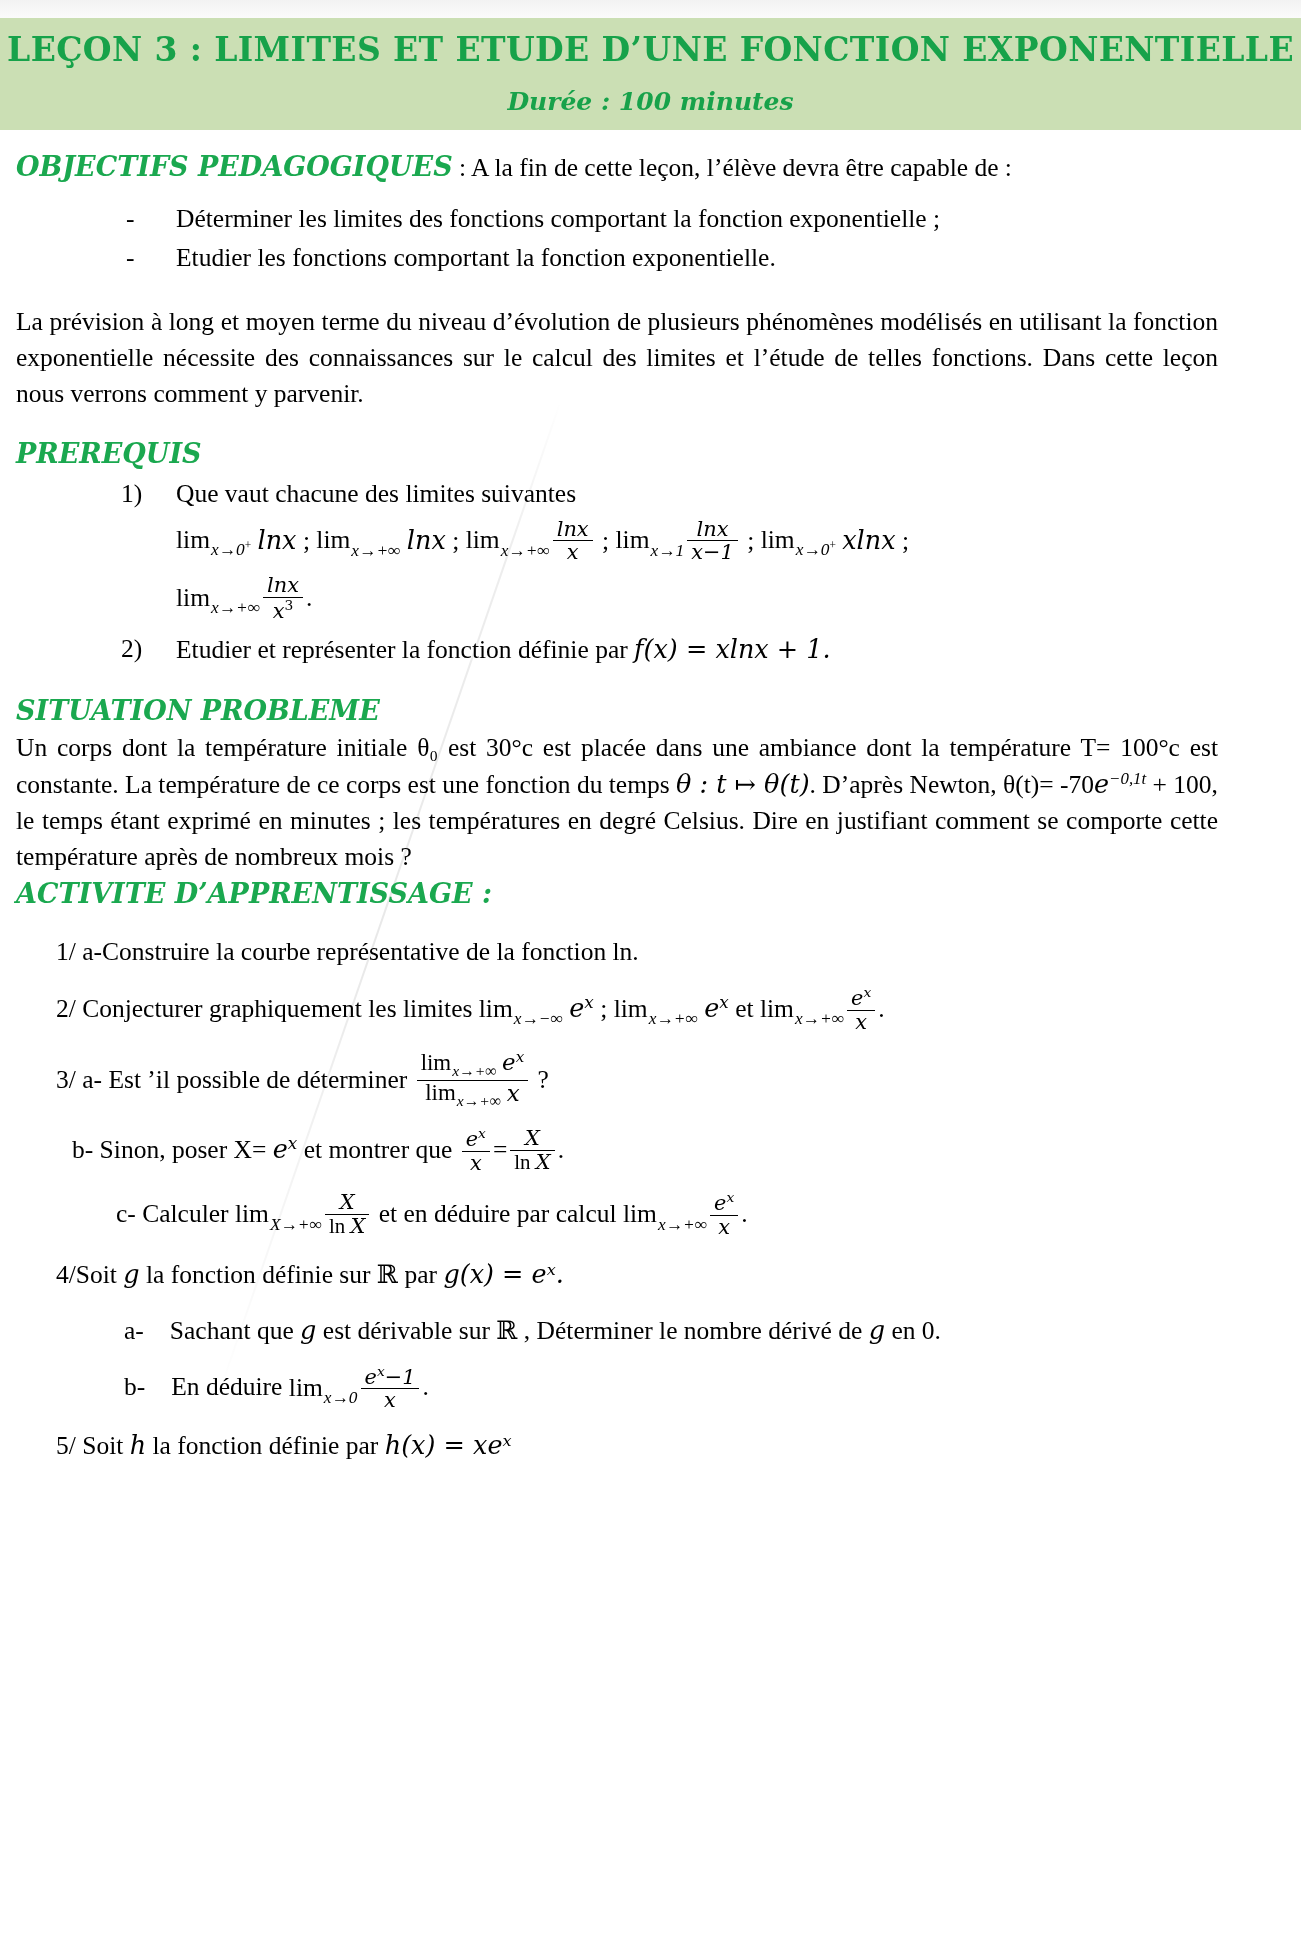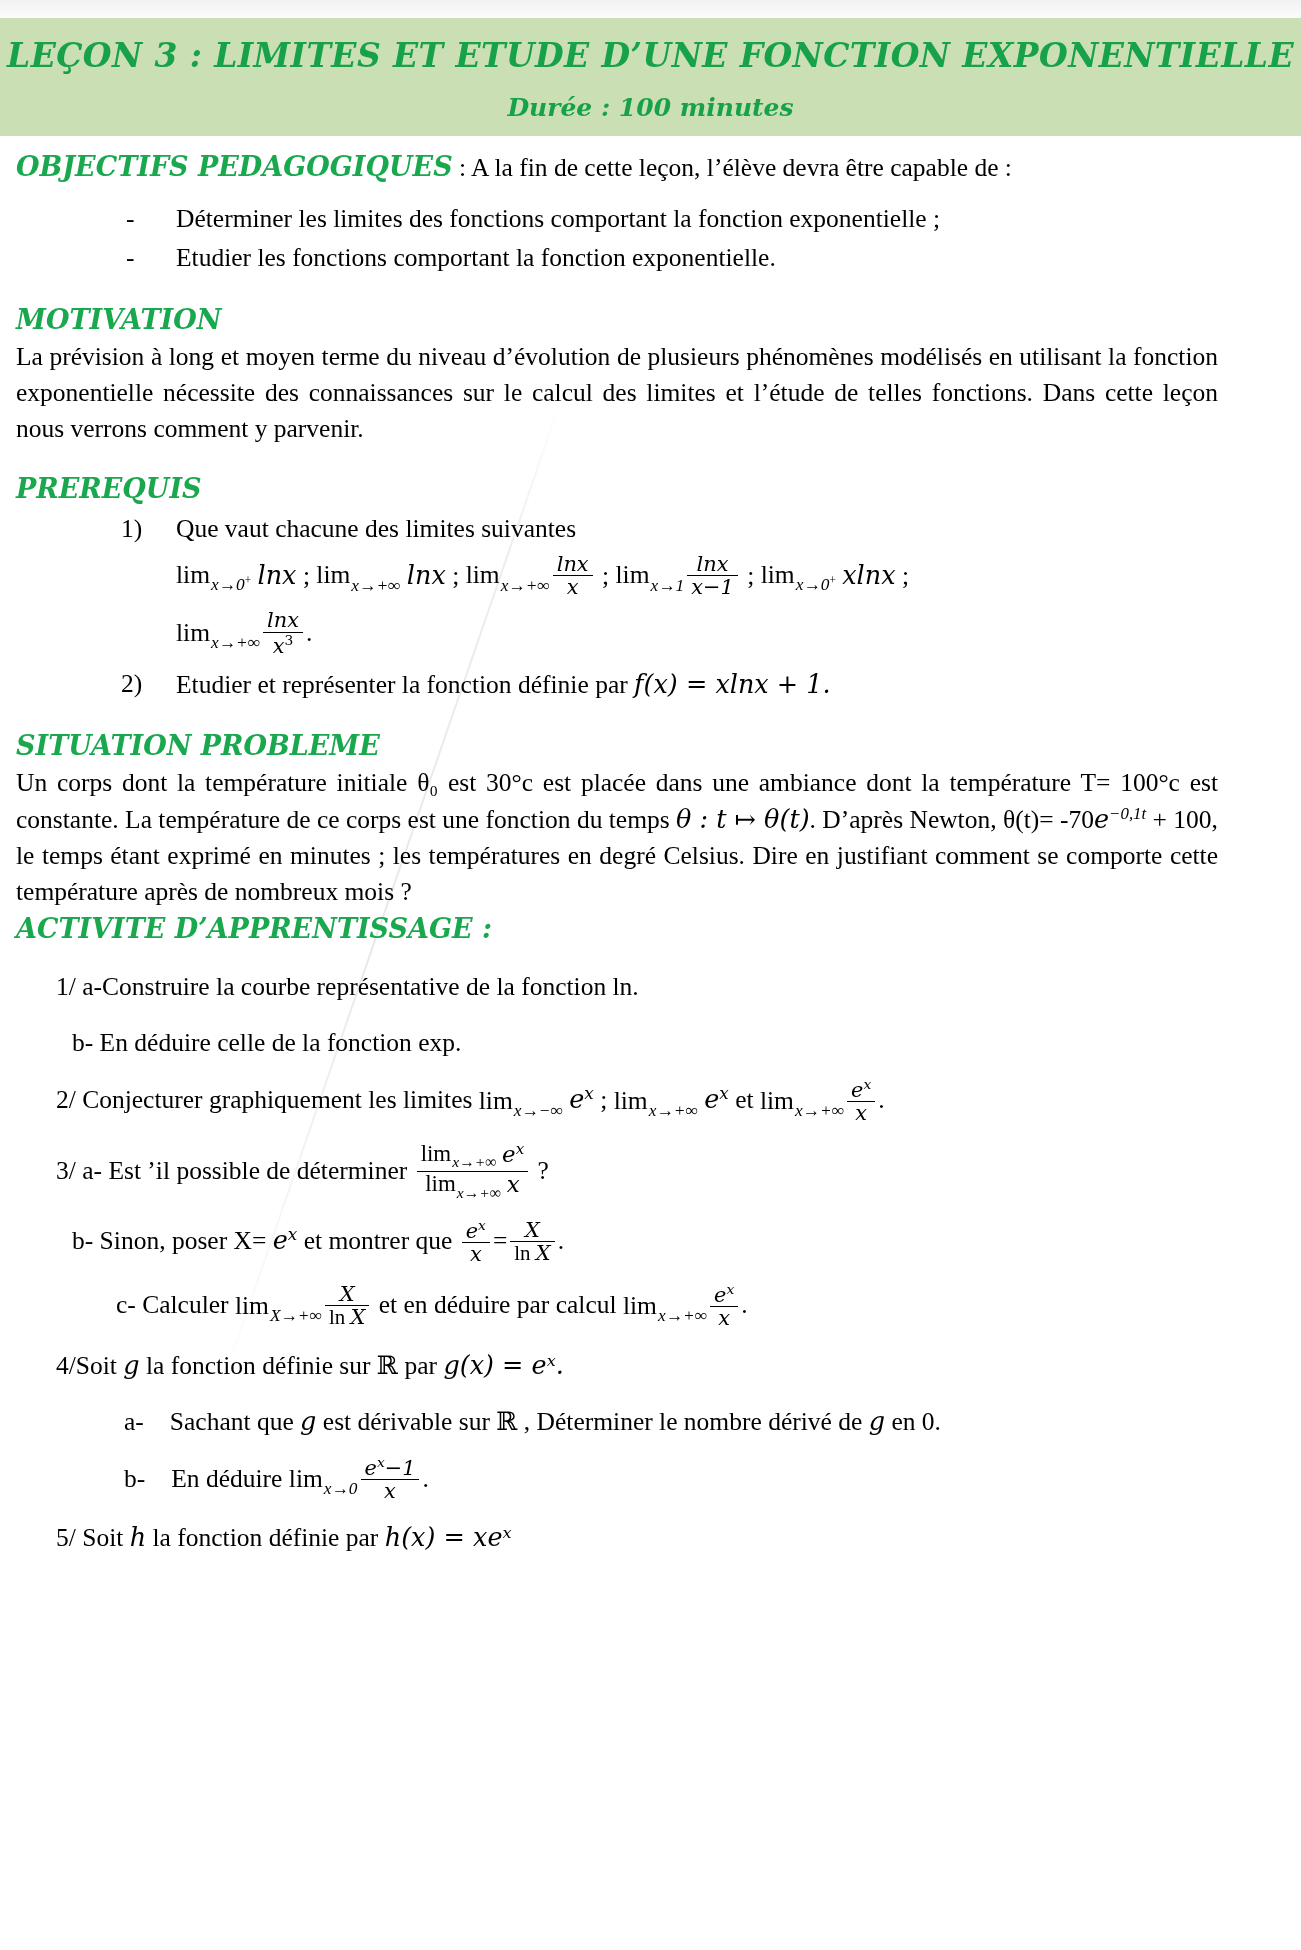--- a/index.html
+++ b/index.html
@@ -42,28 +42,26 @@
     position: absolute;
     top: 18px; left: 0;
     width: 1301px;
     box-sizing: border-box;
     background: #cbdfb4;
     padding: 11px 0 14px 0;
     text-align: center;
   }
   .banner-title {
     font-family: "DejaVu Serif", "Liberation Serif", serif;
-    font-style: italic;
     font-weight: bold;
     font-size: 33px;
     letter-spacing: 0.4px;
     color: #17a24a;
     line-height: 1.25;
     white-space: nowrap;
-    margin-top: 6px;
   }
   .banner-sub {
     font-family: "DejaVu Serif", "Liberation Serif", serif;
     font-style: italic;
     font-weight: bold;
     font-size: 25px;
     color: #17a24a;
     margin-top: 17px;
   }
 
@@ -187,21 +185,20 @@
 
   <div class="h-line">
     <span class="h-green">OBJECTIFS PEDAGOGIQUES</span><span class="para" style="display:inline"> : A la fin de cette leçon, l’élève devra être capable de :</span>
   </div>
   <ul class="dash-list">
     <li>Déterminer les limites des fonctions comportant la fonction exponentielle ;</li>
     <li>Etudier les fonctions comportant la fonction exponentielle.</li>
   </ul>
 
   <div class="blk">
-    <div class="h-line"><span class="h-green">MOTIVATION</span></div>
     <p class="just">La prévision à long et moyen terme du niveau d’évolution de plusieurs phénomènes modélisés en utilisant la fonction exponentielle nécessite des connaissances sur le calcul des limites et l’étude de telles fonctions. Dans cette leçon nous verrons comment y parvenir.</p>
   </div>
 
   <div class="blk">
     <div class="h-line"><span class="h-green">PREREQUIS</span></div>
     <ul class="num-list">
       <li>
         <span class="marker">1)</span>
         <span>Que vaut chacune des limites suivantes</span>
         <div class="math" style="margin-top:6px">
@@ -228,21 +225,20 @@
     <p class="just"><span>Un corps dont la température initiale θ₀ est 30°c est placée dans une ambiance dont la température T= 100°c est constante. La température de ce corps est une fonction du temps</span>
       <span class="mi">θ : t ↦ θ(t)</span><span>. D’après Newton, θ(t)= -70</span><span class="mi">e</span><span class="sup">−0,1t</span><span> + 100, le temps étant exprimé en minutes ; les températures en degré Celsius. Dire en justifiant comment se comporte cette température après de nombreux mois ?</span></p>
   </div>
 
   <div style="margin-top:2px">
     <div class="h-line"><span class="h-green">ACTIVITE D’APPRENTISSAGE :</span></div>
 
     <ul class="exo-list" style="margin-top:22px">
 
       <li class="ind0">1/ a-Construire la courbe représentative de la fonction  ln.</li>
-      <li class="ind2">b- En déduire celle de la fonction exp.</li>
 
       <li class="ind0">
         <span>2/ Conjecturer graphiquement les limites</span>
         <span class="lim">lim<span class="sub">x→−∞</span></span> <span class="mi">e<span class="sup">x</span></span> ;
         <span class="lim">lim<span class="sub">x→+∞</span></span> <span class="mi">e<span class="sup">x</span></span>
         <span>et</span>
         <span class="lim">lim<span class="sub">x→+∞</span></span><span class="frac"><span class="num mi">e<span class="sup">x</span></span><span class="den mi">x</span></span>.
       </li>
 
       <li class="ind0" style="margin-top:16px">

